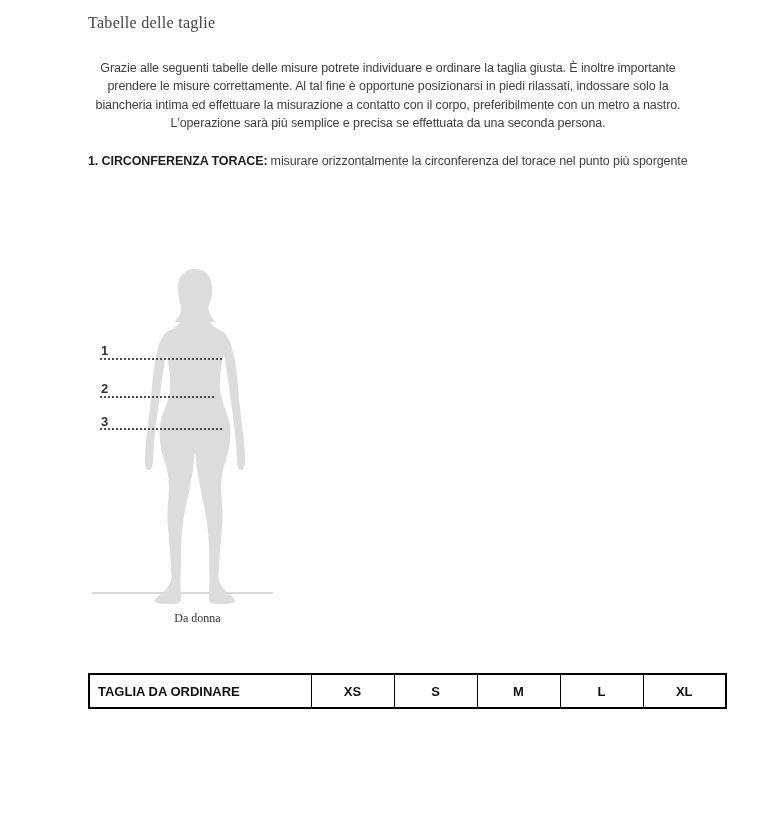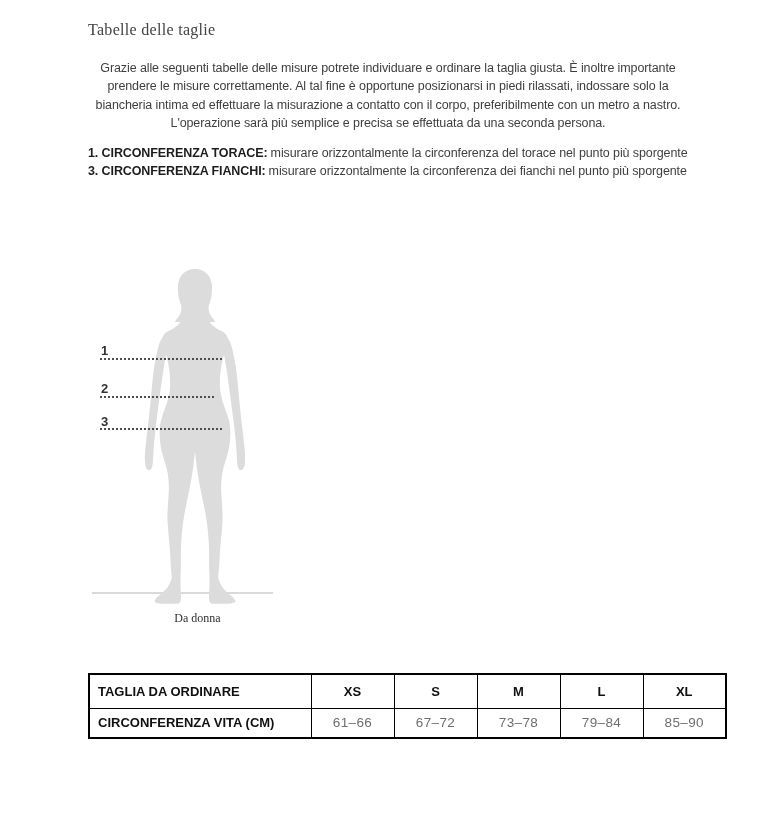--- a/index.html
+++ b/index.html
@@ -2,30 +2,30 @@
 <html><head>
 <meta charset="utf-8">
 <style>
   * { box-sizing: border-box; }
   html,body { margin:0; padding:0; }
   body {
     width:784px; height:837px; background:#ffffff; position:relative;
     font-family:"Liberation Sans", sans-serif; overflow:hidden;
   }
   .title {
-    position:absolute; left:88px; top:21px; margin:0;
+    position:absolute; left:88px; top:14px; margin:0;
     font-family:"Liberation Serif", serif; font-weight:400;
     font-size:16px; color:#434343; letter-spacing:.3px;
   }
   .intro {
     position:absolute; left:88px; top:59px; width:600px; margin:0;
     font-size:12.5px; line-height:18.4px; color:#3e3e3e; letter-spacing:-0.1px;text-align:center;
   }
   .instructions {
-    position:absolute; left:88px; top:144px; width:600px;
+    position:absolute; left:88px; top:152px; width:600px;
     font-size:12.5px; line-height:18.4px; color:#3e3e3e; letter-spacing:-0.1px;
   }
   .instr { margin:0; }
   .instr strong { color:#1d1d1d; margin-right:3px; font-size:12.5px; }
   
   .ground-line {
     position:absolute; left:92px; top:592px; width:181px; height:2px; background:#d9d9d9;
   }
   .silhouette { position:absolute; left:135px; top:264px; }
   .silhouette path { fill:#dcdcdc; }
@@ -68,21 +68,20 @@
 <body>
 
 <div>
 
   <h1 class="title">Tabelle delle taglie</h1>
 
   <p class="intro">Grazie alle seguenti tabelle delle misure potrete individuare e ordinare la taglia giusta. È inoltre importante prendere le misure correttamente. Al tal fine è opportune posizionarsi in piedi rilassati, indossare solo la biancheria intima ed effettuare la misurazione a contatto con il corpo, preferibilmente con un metro a nastro. L'operazione sarà più semplice e precisa se effettuata da una seconda persona.</p>
 
   <div class="instructions">
     <p class="instr"><strong>1. CIRCONFERENZA TORACE:</strong><span>misurare orizzontalmente la circonferenza del torace nel punto più sporgente</span></p>
-    <p class="instr"><strong>3. CIRCONFERENZA FIANCHI:</strong><span>misurare orizzontalmente la circonferenza dei fianchi nel punto più sporgente</span></p>
   </div>
 
   <div class="ground-line"></div>
 
   <svg class="silhouette" width="125" height="340" viewBox="0 0 125 340" aria-hidden="true">
 
     <path d="M60,5 C50,5 43.5,12 43,22 C42.6,30 44,36 46,41 C47,44 46.5,48 44,52 C42,55 40,57 40,58 L80,58 C80,57 78,55 76,52 C73.5,48 73,44 74,41 C76,36 77.4,30 77,22 C76.5,12 70,5 60,5 Z"></path>
 
     <path d="M46,57 C44,61 39,64.5 33.5,67 C28,69.5 27,73.5 26.5,79 C28,85 30.5,89 32,94 C34.5,104 35.5,114 35,124 C34,139 26.5,149 25,162 C23.8,174 25.5,186 29.5,197 C33.5,208 34.5,220 33.5,232 C32.7,244 32,252 32.7,260 C33.5,272 34.8,282 35.2,290 C35.6,300 36.2,308 36.8,313 C35.5,320 32,325 26.5,329.5 C21.5,333.5 18,337 20.5,338.6 C22,339.5 26,339.8 31,339.8 L41.5,339.8 C44.8,339.8 46.3,337.3 46,332.5 C45.6,324 45.3,317 45.6,311 C46.2,299 45.5,288 46.3,277 C47,266 48.2,256 50.2,246 C52.8,233 56,219 57.8,206 C58.8,199 59.6,191 60,187 C60.4,191 61.2,199 62.2,206 C64,219 67.2,233 69.8,246 C71.8,256 73,266 73.7,277 C74.5,288 73.8,299 74.4,311 C74.7,317 74.4,324 74,332.5 C73.7,337.3 75.2,339.8 78.5,339.8 L89,339.8 C94,339.8 98,339.5 99.5,338.6 C102,337 98.5,333.5 93.5,329.5 C88,325 84.5,320 83.2,313 C83.8,308 84.4,300 84.8,290 C85.2,282 86.5,272 87.3,260 C88,252 87.3,244 86.5,232 C85.5,220 86.5,208 90.5,197 C94.5,186 96.2,174 95,162 C93.5,149 86,139 85,124 C84.5,114 85.5,104 88,94 C89.5,89 92,85 93.5,79 C93,73.5 92,69.5 86.5,67 C81,64.5 76,61 74,57 Z"></path>
 
@@ -113,24 +112,16 @@
       <tr>
         <th class="lab">TAGLIA DA ORDINARE</th>
         <th>XS</th>
         <th>S</th>
         <th>M</th>
         <th>L</th>
         <th>XL</th>
       </tr>
     </thead>
     <tbody>
-      <tr>
-        <td class="lab">CIRCONFERENZA VITA (CM)</td>
-        <td class="val">61–66</td>
-        <td class="val">67–72</td>
-        <td class="val">73–78</td>
-        <td class="val">79–84</td>
-        <td class="val">85–90</td>
-      </tr>
     </tbody>
   </table>
 
 </div>
 
 </body></html>

